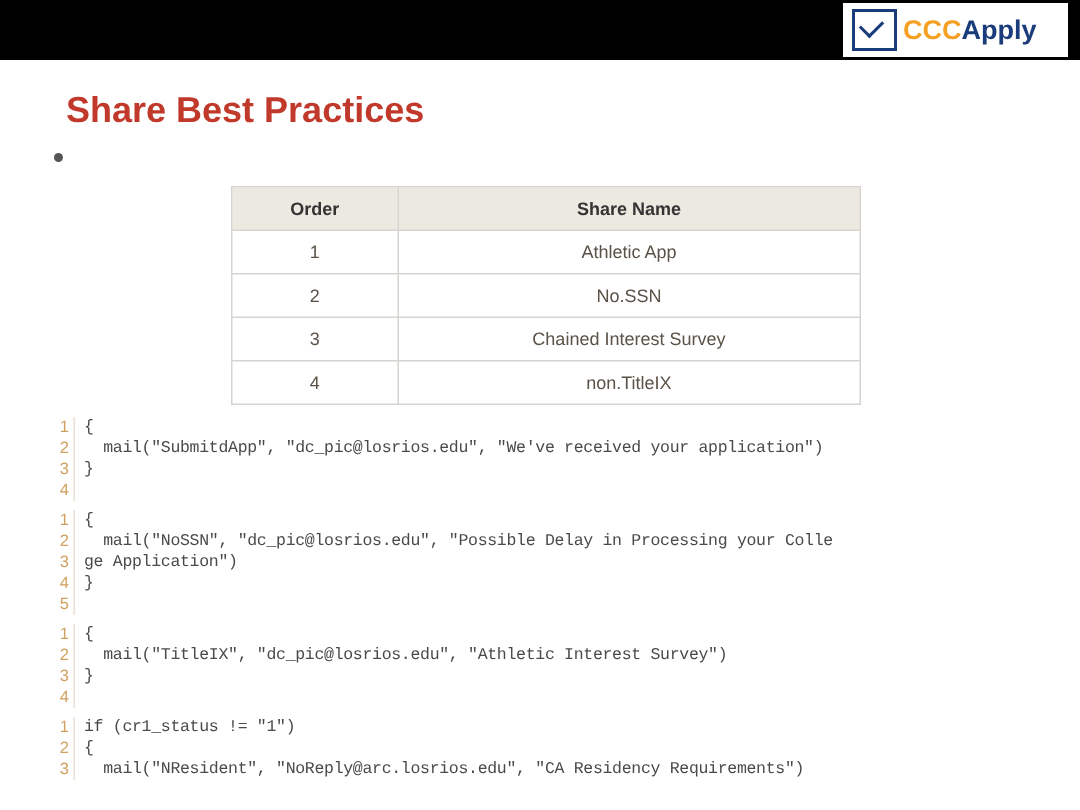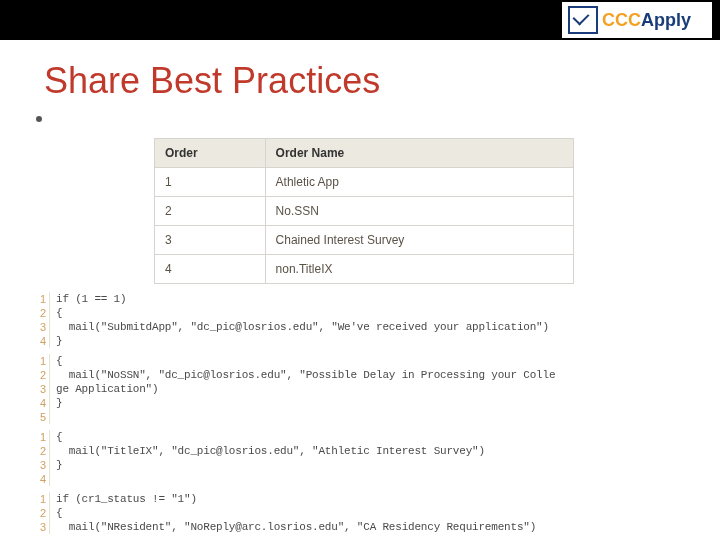--- a/index.html
+++ b/index.html
@@ -2,25 +2,25 @@
 <html><head>
 <meta charset="utf-8">
 <style>
   html,body{margin:0;padding:0;width:720px;height:540px;background:#fff;font-family:Arial,Helvetica,sans-serif;color:#222;overflow:hidden}
   .topbar{height:40px;background:#000;position:relative}
   .logo{position:absolute;right:8px;top:2px;width:150px;height:36px;background:#fff;display:flex;align-items:center;padding:17px 6px;box-sizing:border-box}
   .logo-icon{width:26px;height:24px;border:2px solid #1a3c7a;position:relative;margin-right:4px}
   .logo-icon::after{content:"";position:absolute;left:4px;top:4px;width:12px;height:8px;border-left:2px solid #1a3c7a;border-bottom:2px solid #1a3c7a;transform:rotate(-45deg)}
   .logo-text{font-weight:bold;font-size:18px;color:#f4a023}
   .logo-text .dark{color:#1a3c7a}
-  h1{font-family:"Arial",sans-serif;font-size:36px;margin:20px 12px 14px 44px;font-weight:normal;color:#c0392b}
+  h1{font-family:"Arial",sans-serif;font-size:24px;margin:20px 12px 14px 44px;font-weight:bold;color:#c0392b}
   .bullet-row{margin-left:36px;font-size:21px;display:flex;align-items:center;color:#222}
   .bullet-dot{width:6px;height:6px;background:#555;border-radius:50%;margin-right:12px}
   .table-wrap{margin:16px 0 8px 154px;width:420px;border-collapse:collapse}
-  .table-wrap th,.table-wrap td{border:1px solid #d7d4cf;padding:7px 10px;font-size:12px;text-align:left}
+  .table-wrap th,.table-wrap td{border:1px solid #d7d4cf;padding:7px 10px;font-size:12px;text-align:center}
   .table-wrap th{background:#ece9e1;font-weight:bold;color:#333}
   .table-wrap td{color:#5b5247}
   .code-section{margin:4px 28px 6px 28px;display:flex;font-size:11px;color:#4a4a4a}
   .gutter{width:18px;text-align:right;color:#d0a060;border-right:1px solid #e8e0d2;padding-right:3px}
   .gutter div{height:14px;line-height:14px}
   .code-lines{padding-left:6px;font-family:"Courier New",monospace;letter-spacing:-0.2px;white-space:pre}
   .code-lines div{height:14px;line-height:14px;overflow:hidden}
 </style>
 </head>
 <body>
@@ -35,21 +35,21 @@
 <h1>Share Best Practices</h1>
 
 <div class="bullet-row">
   <span class="bullet-dot"></span>
 </div>
 
 <table class="table-wrap">
   <thead>
       <tr>
     <th>Order</th>
-    <th>Order Name</th>
+    <th>Share Name</th>
   </tr>
     </thead>
   <tbody id="rules-body">
       <tr>
         <td>1</td>
         <td>Athletic App</td>
       </tr>
       <tr>
         <td>2</td>
         <td>No.SSN</td>
@@ -66,21 +66,21 @@
 </table>
 
 <div id="snips">
     <div class="code-section">
       <div class="gutter">
         <div>1</div>
         <div>2</div>
         <div>3</div>
         <div>4</div>
       </div>
-      <div class="code-lines"><div>if (1 == 1)</div><div>{</div><div>  mail("SubmitdApp", "dc_pic@losrios.edu", "We've received your application")</div><div>}</div></div>
+      <div class="code-lines"><div>{</div><div>  mail("SubmitdApp", "dc_pic@losrios.edu", "We've received your application")</div><div>}</div></div>
     </div>
     <div class="code-section">
       <div class="gutter">
         <div>1</div>
         <div>2</div>
         <div>3</div>
         <div>4</div>
         <div>5</div>
       </div>
       <div class="code-lines"><div>{</div><div>  mail("NoSSN", "dc_pic@losrios.edu", "Possible Delay in Processing your Colle</div><div>ge Application")</div><div>}</div></div>

